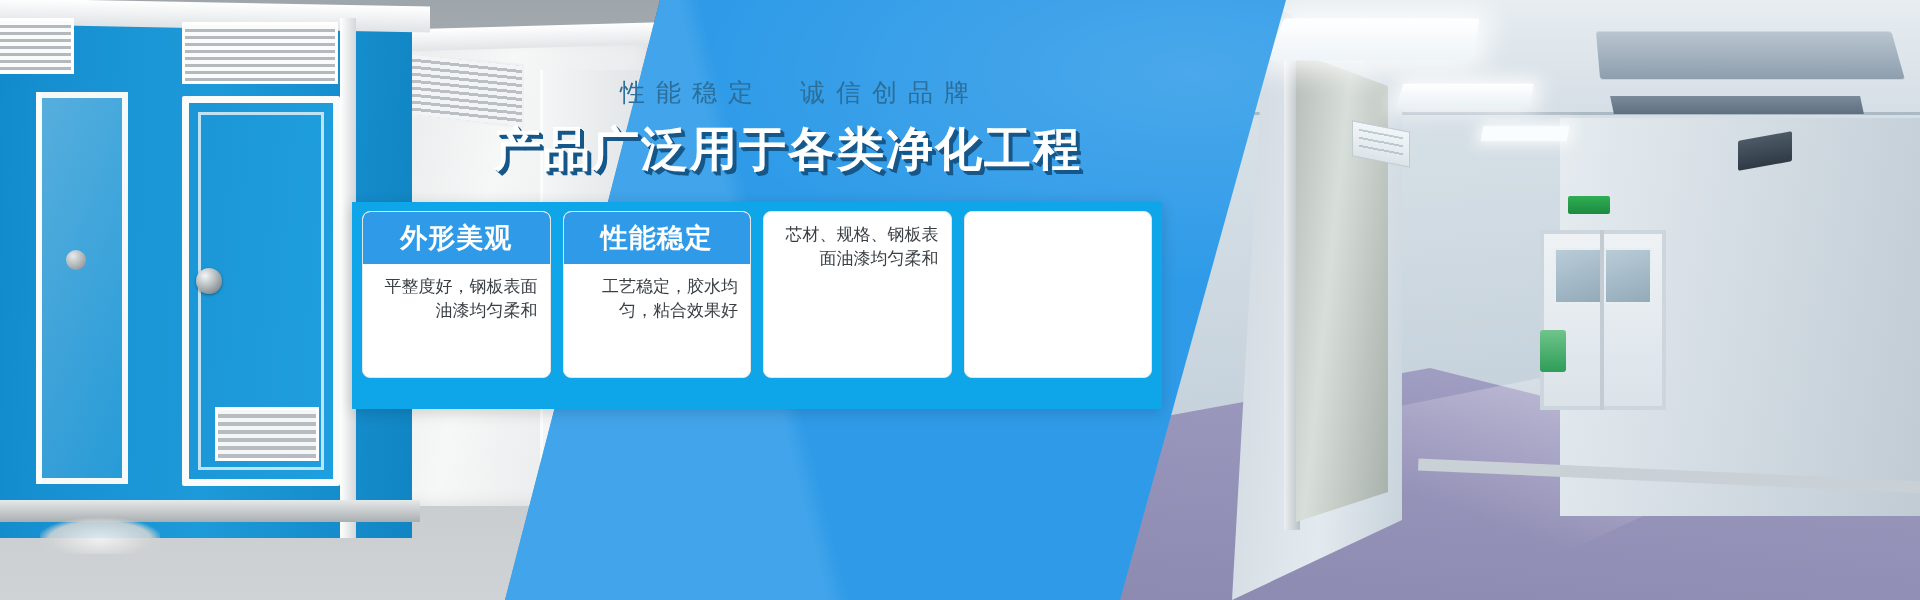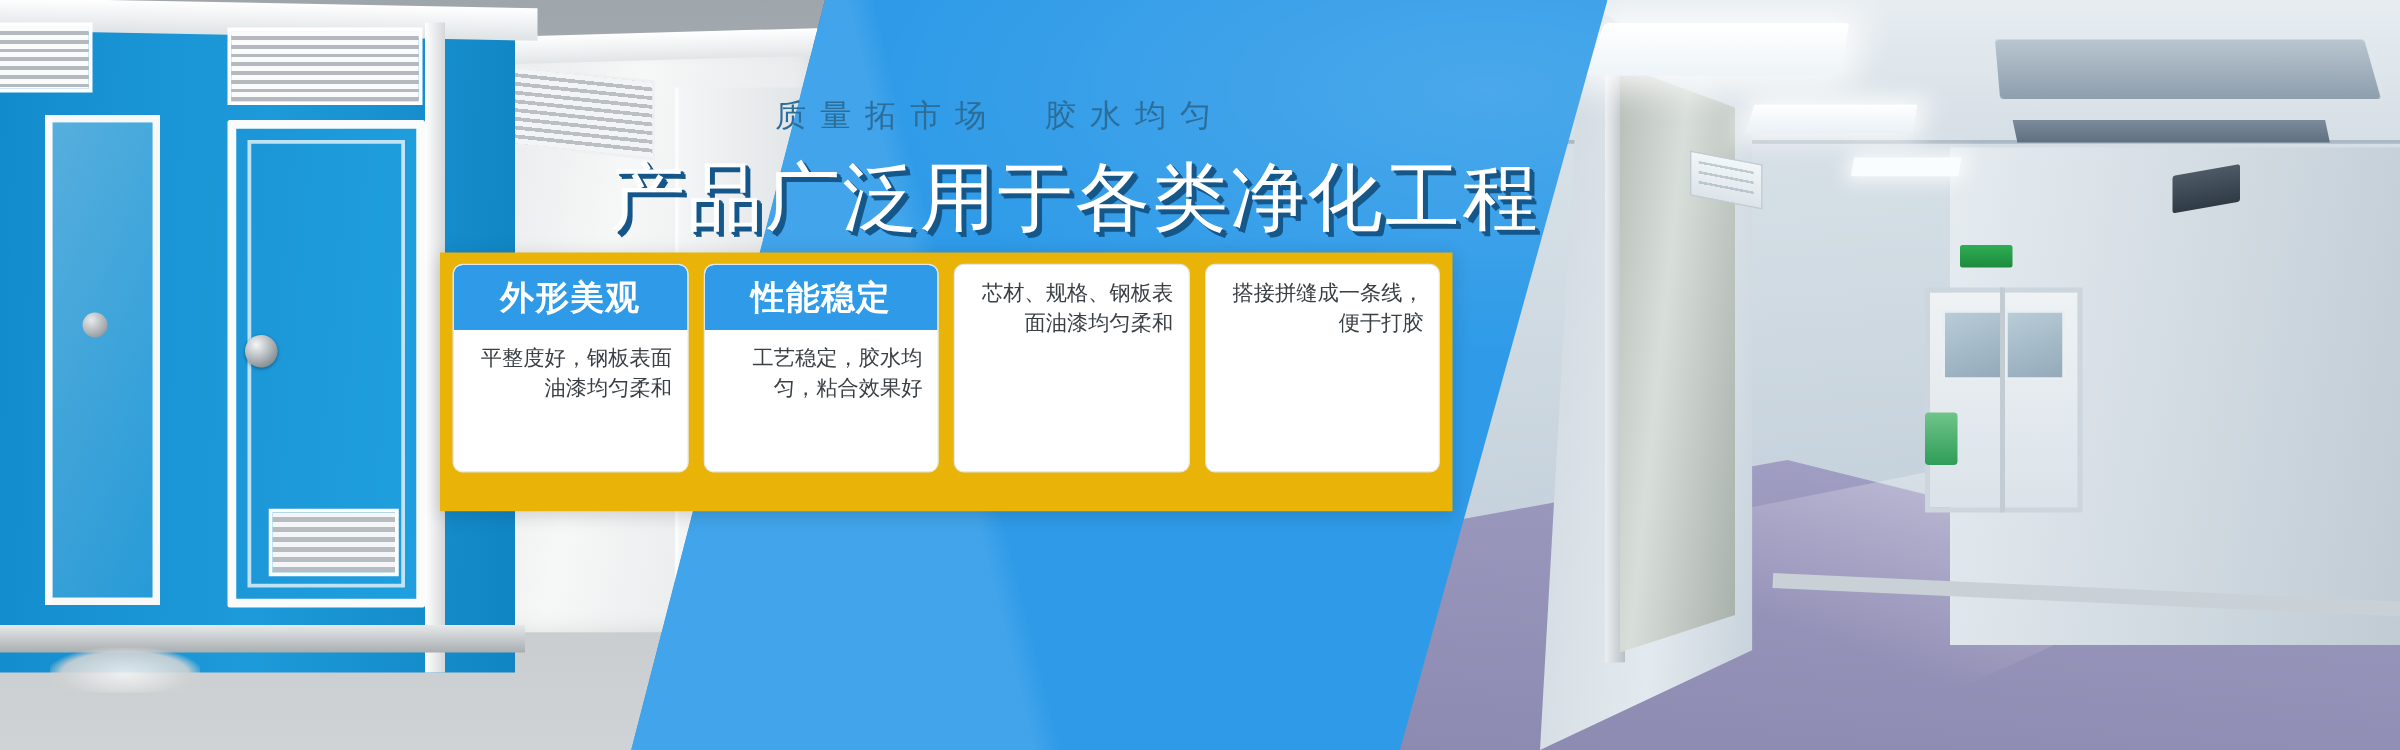--- a/index.html
+++ b/index.html
@@ -278,37 +278,37 @@
     position:absolute; left:520px; top:76px;
     width:560px; text-align:center;
     font-size:25px;
     letter-spacing:11px;
     color:#2b6e9a;
     font-family:"Liberation Sans", sans-serif;
   }
   .headline{
     position:absolute; left:488px; top:118px;
     width:600px; text-align:center;
-    font-size:60px;
-    font-weight:normal;
+    font-size:47px;
+    font-weight:bold;
     color:#ffffff;
     letter-spacing:2px;
     text-shadow:
       3px 3px 0 #16578a,
       4px 4px 0 #16578a,
       2px 2px 0 #16578a;
     font-family:"Liberation Sans", sans-serif;
     white-space:nowrap;
   }
 
   
   .panel{
     position:absolute; left:352px; top:202px;
     width:810px; height:207px;
-    background:#eab308;
+    background:#0ea5e9;
     box-shadow:0 3px 14px rgba(0,0,0,.16);
   }
   .panel-inner{
     position:absolute; left:0; top:0; width:810px; height:185px;
     display:flex; gap:12px;
     padding:9px 10px;
   }
   .card{
     flex:1 1 0;
     background:#ffffff;
@@ -390,21 +390,21 @@
     <div class="pr-green"></div>
     <div class="pr-lamp1"></div>
     <div class="pr-lamp2"></div>
     <div class="pr-lamp3"></div>
   </div>
 
   <div class="blue-band"></div>
   <div class="blue-band-sheen"></div>
 
   <div class="head-wrap">
-    <div class="subtitle">质量拓市场　胶水均匀</div>
+    <div class="subtitle">性能稳定　诚信创品牌</div>
     <div class="headline">产品广泛用于各类净化工程</div>
   </div>
 
   <div class="panel">
     <div class="panel-inner">
 
       <div class="card">
         <div class="card-head">外形美观</div>
         <div class="card-body">平整度好，钢板表面油漆均匀柔和</div>
       </div>
@@ -412,19 +412,18 @@
       <div class="card">
         <div class="card-head">性能稳定</div>
         <div class="card-body">工艺稳定，胶水均匀，粘合效果好</div>
       </div>
 
       <div class="card">
         <div class="card-body">芯材、规格、钢板表面油漆均匀柔和</div>
       </div>
 
       <div class="card">
-        <div class="card-body">搭接拼缝成一条线，便于打胶</div>
       </div>
 
     </div>
   </div>
 
 </div>
 
 </body></html>

